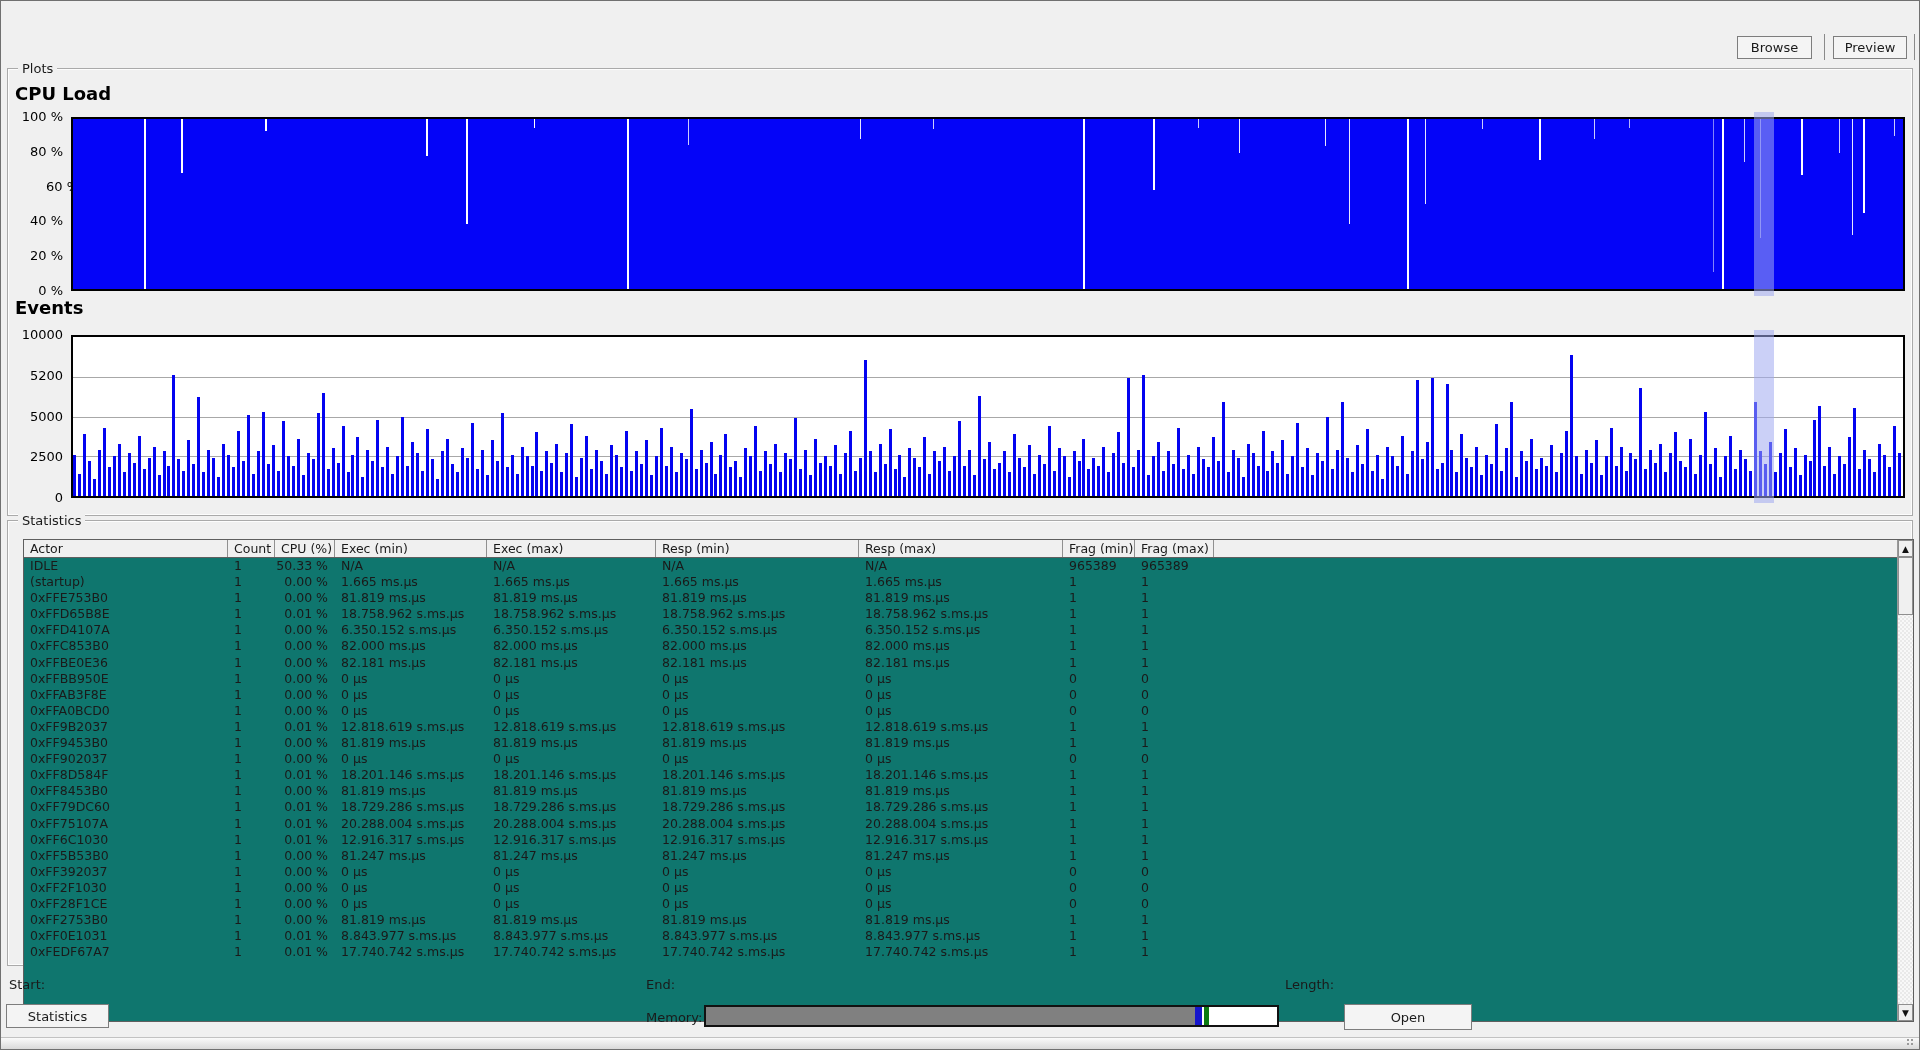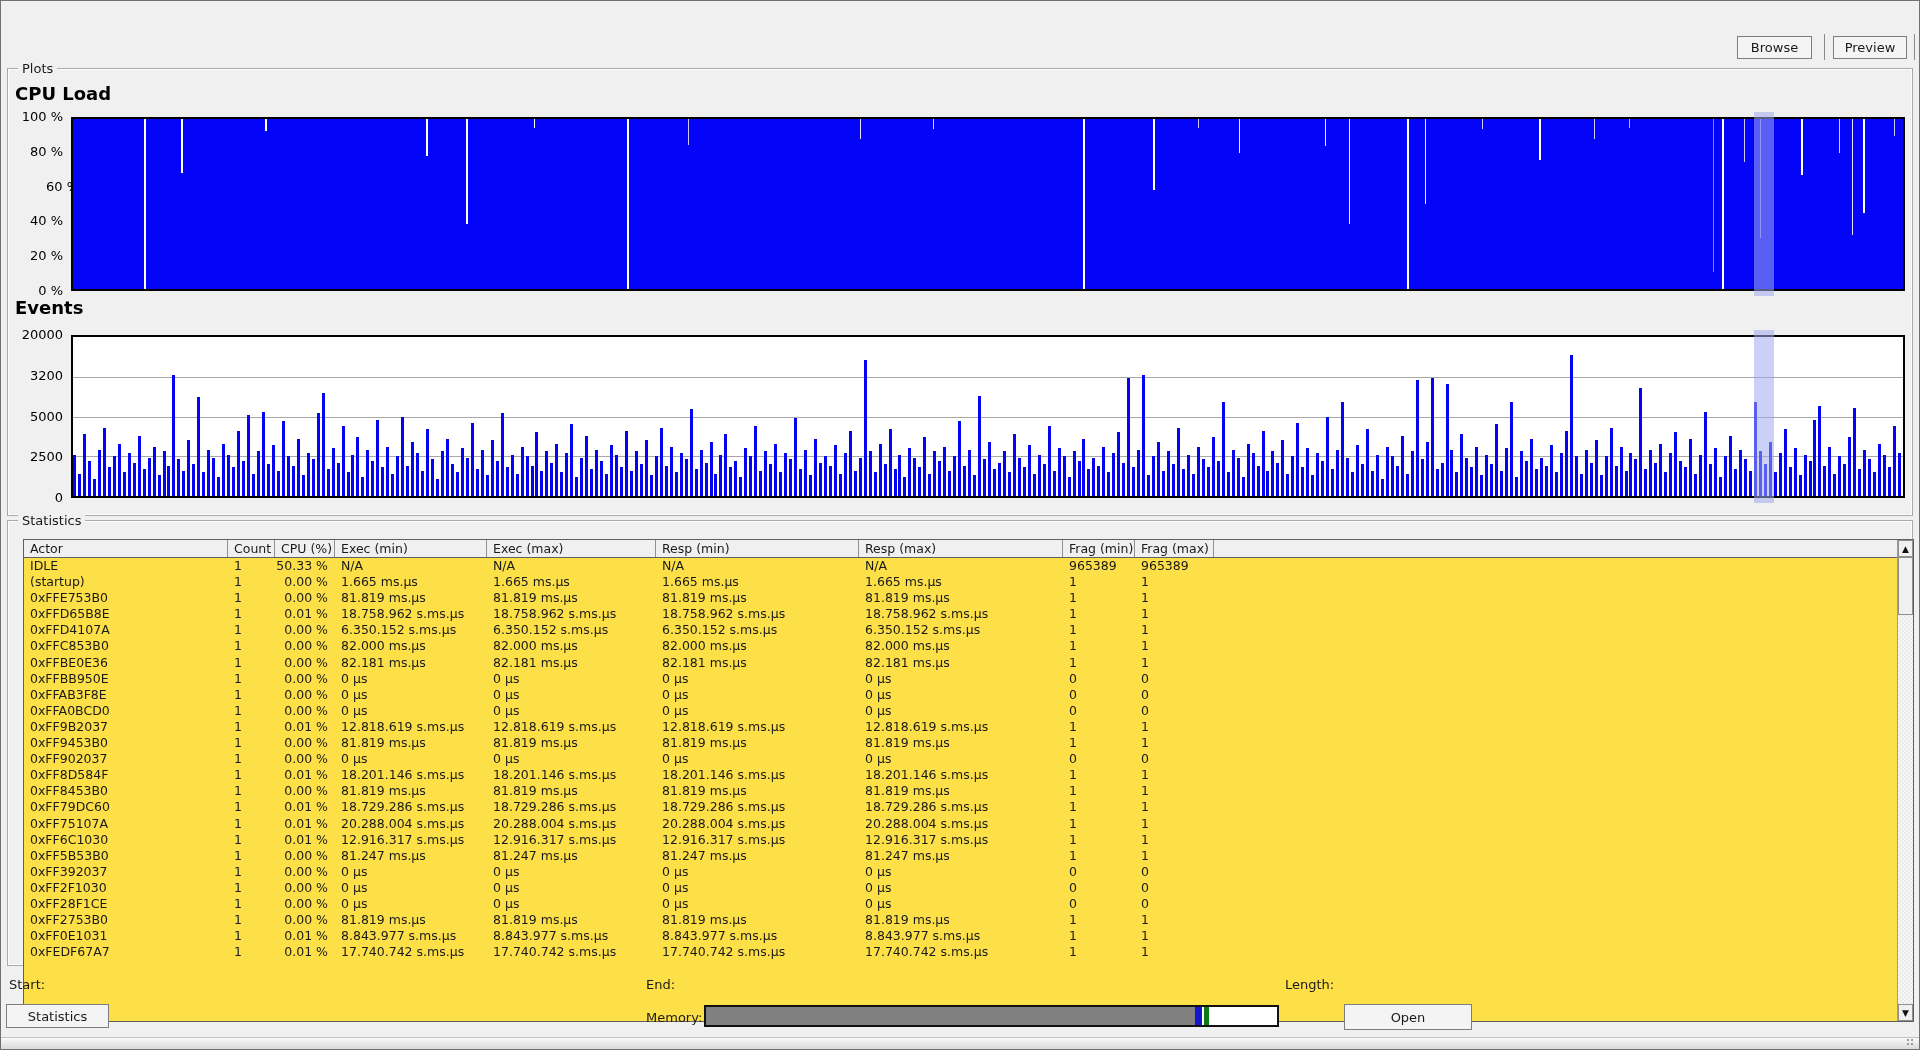--- a/index.html
+++ b/index.html
@@ -41,21 +41,21 @@
   .cpu-plot{left:70px;top:116px;width:1834px;height:174px;background:#0404f8;overflow:hidden;}
   .events-plot{left:70px;top:334px;width:1834px;height:163px;background:#fff;overflow:hidden;}
   .ytick{position:absolute;width:58px;text-align:right;font-size:13px;color:#000;}
   .dip{position:absolute;top:0;background:#fff;}
   .gridline{position:absolute;left:0;right:0;height:1px;background:#a8a8a8;}
   .bar{position:absolute;bottom:0;background:#0404f0;}
   .sel-band{position:absolute;left:1753px;width:20px;background:rgba(160,170,240,0.55);z-index:5;}
   .band-cpu{top:111px;height:184px;}
   .band-events{top:329px;height:173px;}
   
-  .stat-table{position:absolute;left:22px;top:538px;width:1891px;height:483px;background:#fde047;
+  .stat-table{position:absolute;left:22px;top:538px;width:1891px;height:483px;background:#0f766e;
     border:1px solid #5f5f5f;overflow:hidden;font-size:12.5px;}
   .thead{display:grid;grid-template-columns:204px 47px 60px 152px 169px 203px 204px 72px 79px 1fr;
     height:18px;background:#f0f0f0;border-bottom:1px solid #5f5f5f;}
   .th{border-right:1px solid #909090;padding:1px 0 0 6px;white-space:nowrap;overflow:hidden;}
   .th.num{text-align:right;padding-right:15px;}
   .th:last-child{border-right:none;}
   .trow{display:grid;grid-template-columns:204px 47px 60px 152px 169px 203px 204px 72px 79px 1fr;
     height:16.1px;line-height:16.1px;}
   .td{padding:0 0 0 6px;white-space:nowrap;overflow:hidden;}
   .td.num{text-align:right;padding-right:7px;padding-left:0;}
@@ -136,22 +136,22 @@
       <div class="dip" style="left: 92.2%; width: 1px; height: 70%; opacity: 0.5;"></div>
       <div class="dip" style="left: 94.4%; width: 2px; height: 33%; opacity: 1;"></div>
       <div class="dip" style="left: 96.5%; width: 1px; height: 20%; opacity: 0.8;"></div>
       <div class="dip" style="left: 97.2%; width: 1px; height: 68%; opacity: 0.9;"></div>
       <div class="dip" style="left: 97.8%; width: 2px; height: 55%; opacity: 1;"></div>
       <div class="dip" style="left: 99.5%; width: 1px; height: 10%; opacity: 0.8;"></div>
     </div>
 
   <div class="chart-title" style="left:14px;top:296px;">Events</div>
   <div id="events-ticks">
-      <div class="ytick" style="left: 4px; top: 326px;">20000</div>
-      <div class="ytick" style="left: 4px; top: 366.75px;">3200</div>
+      <div class="ytick" style="left: 4px; top: 326px;">10000</div>
+      <div class="ytick" style="left: 4px; top: 366.75px;">5200</div>
       <div class="ytick" style="left: 4px; top: 407.5px;">5000</div>
       <div class="ytick" style="left: 4px; top: 448.25px;">2500</div>
       <div class="ytick" style="left: 4px; top: 489px;">0</div>
     </div>
   <div class="plot events-plot" id="events-plot">
       <div class="gridline" style="top: 25%;"></div>
       <div class="gridline" style="top: 50%;"></div>
       <div class="gridline" style="top: 75%;"></div>
       <div class="bar" style="left: 0%; width: 3px; height: 26%;"></div>
       <div class="bar" style="left: 0.271739%; width: 3px; height: 14%;"></div>

